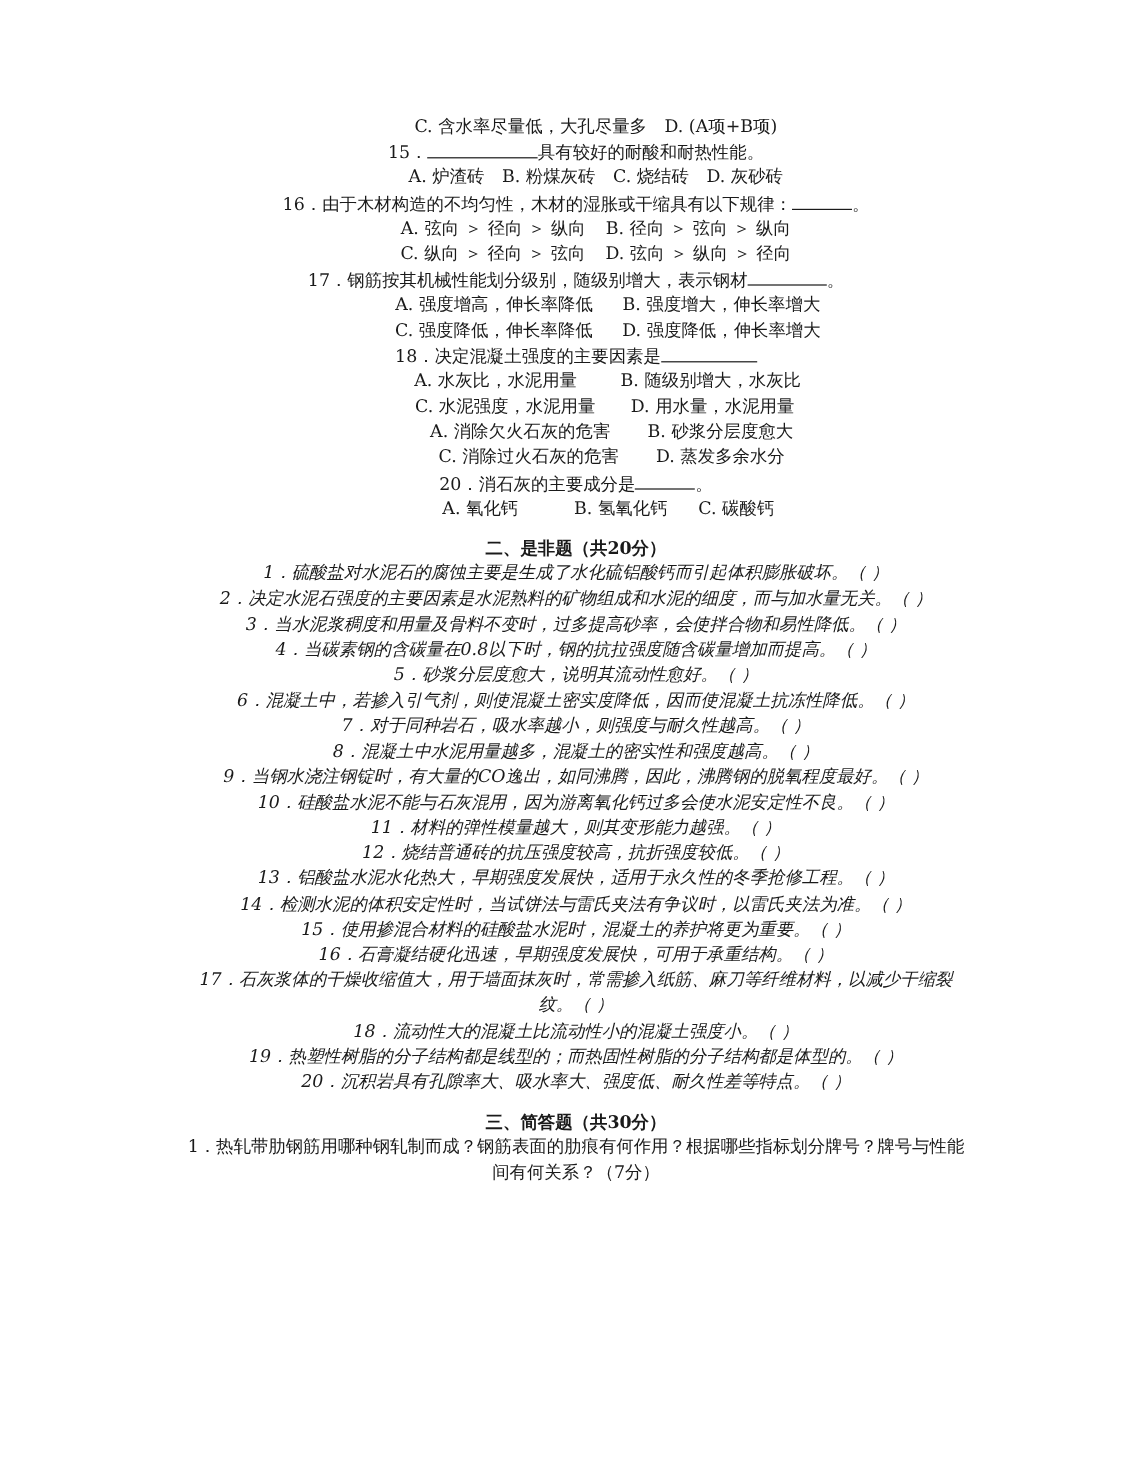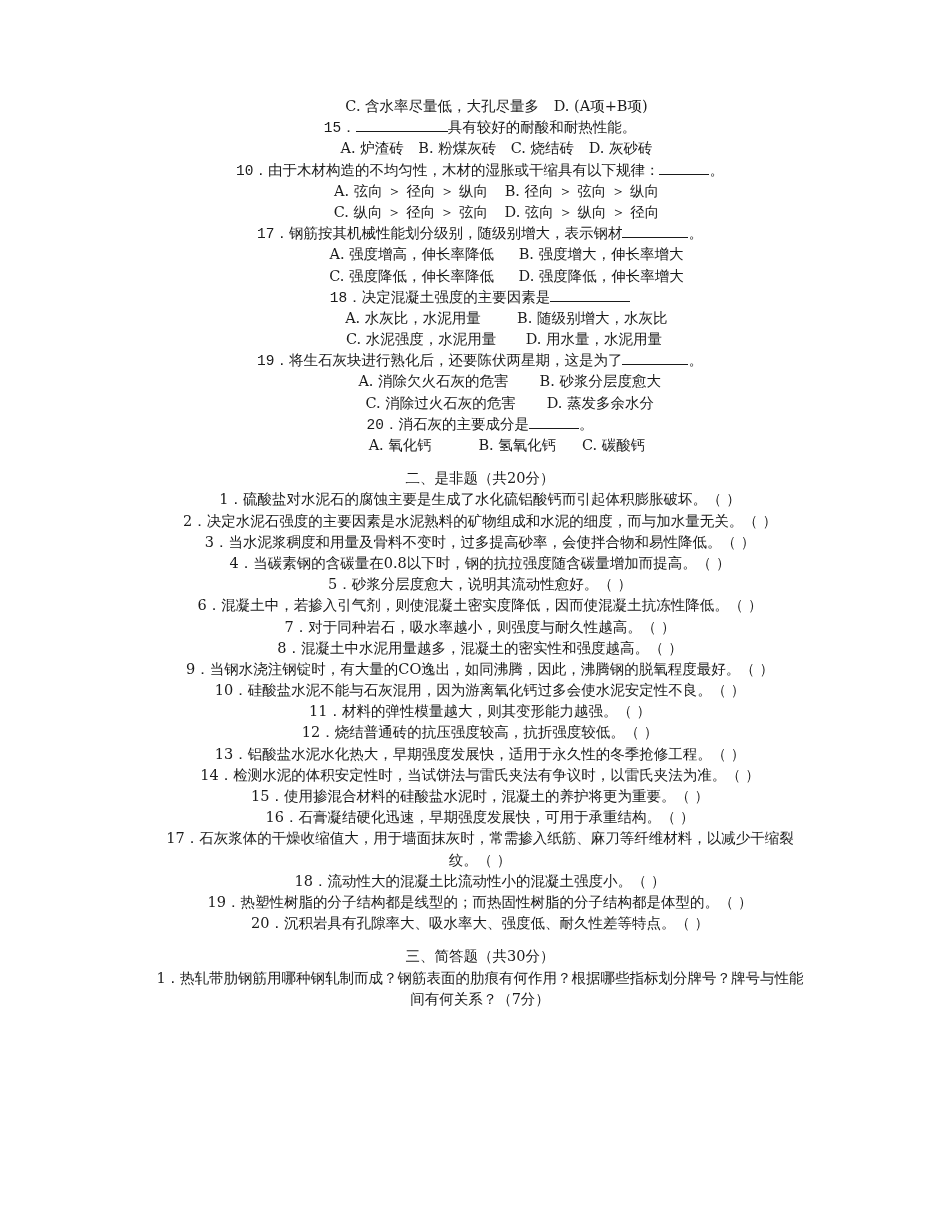--- a/index.html
+++ b/index.html
@@ -4,26 +4,26 @@
   <style>
     html, body { margin: 0; padding: 0; background: #ffffff; }
     body {
       width: 950px; height: 1230px; position: relative; overflow: hidden;
       font-family: "DejaVu Serif", "Liberation Serif", serif;
       color: #1a1a1a;
       font-size: 14.5px;
     }
     .page { position: absolute; left: 110px; top: 96px; width: 740px; text-align: center; }
     .line { height: 21.2px; line-height: 21.2px; white-space: nowrap; }
-    .num { display: inline-block; font-family: Liberation Mono, monospace; }
+    .num { display: inline-block; }
     .opt-row { padding-left: 33px; }
     .opt { display: inline-block; }
     .blank { display: inline-block; border-bottom: 1px solid #1a1a1a; height: 14px; vertical-align: baseline; }
-    .section-title { font-weight: normal; margin-top: 12px; }
-    .tf-item { white-space: nowrap; }
+    .section-title { font-weight: bold; margin-top: 12px; }
+    .tf-item { white-space: nowrap; font-style: italic; }
     .gap-s { margin-right: 10px; }
     .gap-m { margin-right: 20px; margin-left: 20px; }
     .gap-l { margin-right: 12px; }
   </style>
 </head>
 <body>
 
 <div class="page">
 
   <div class="line opt-row">
@@ -35,21 +35,21 @@
     <span class="num">15．</span><span class="blank" style="width:92px"></span><span>具有较好的耐酸和耐热性能。</span>
   </div>
   <div class="line opt-row">
     <span class="opt gap-s">A. 炉渣砖</span>
     <span class="opt gap-s">B. 粉煤灰砖</span>
     <span class="opt gap-s">C. 烧结砖</span>
     <span class="opt">D. 灰砂砖</span>
   </div>
 
   <div class="line">
-    <span class="num">10．</span><span>由于木材构造的不均匀性，木材的湿胀或干缩具有以下规律：</span><span class="blank" style="width:50px"></span><span>。</span>
+    <span class="num">16．</span><span>由于木材构造的不均匀性，木材的湿胀或干缩具有以下规律：</span><span class="blank" style="width:50px"></span><span>。</span>
   </div>
   <div class="line opt-row">
     <span class="opt gap-l">A. 弦向 ＞ 径向 ＞ 纵向</span>
     <span class="opt">B. 径向 ＞ 弦向 ＞ 纵向</span>
   </div>
   <div class="line opt-row">
     <span class="opt gap-l">C. 纵向 ＞ 径向 ＞ 弦向</span>
     <span class="opt">D. 弦向 ＞ 纵向 ＞ 径向</span>
   </div>
 
@@ -70,23 +70,20 @@
   </div>
   <div class="line opt-row">
     <span class="opt gap-l" style="width:175px">A. 水灰比，水泥用量</span>
     <span class="opt">B. 随级别增大，水灰比</span>
   </div>
   <div class="line opt-row">
     <span class="opt gap-s" style="width:180px">C. 水泥强度，水泥用量</span>
     <span class="opt">D. 用水量，水泥用量</span>
   </div>
 
-  <div class="line">
-    <span class="num">19．</span><span>将生石灰块进行熟化后，还要陈伏两星期，这是为了</span><span class="blank" style="width:66px"></span><span>。</span>
-  </div>
   <div class="line opt-row">
     <span class="opt" style="width:203px">A. 消除欠火石灰的危害</span>
     <span class="opt">B. 砂浆分层度愈大</span>
   </div>
   <div class="line opt-row">
     <span class="opt" style="width:203px">C. 消除过火石灰的危害</span>
     <span class="opt">D. 蒸发多余水分</span>
   </div>
 
   <div class="line">

